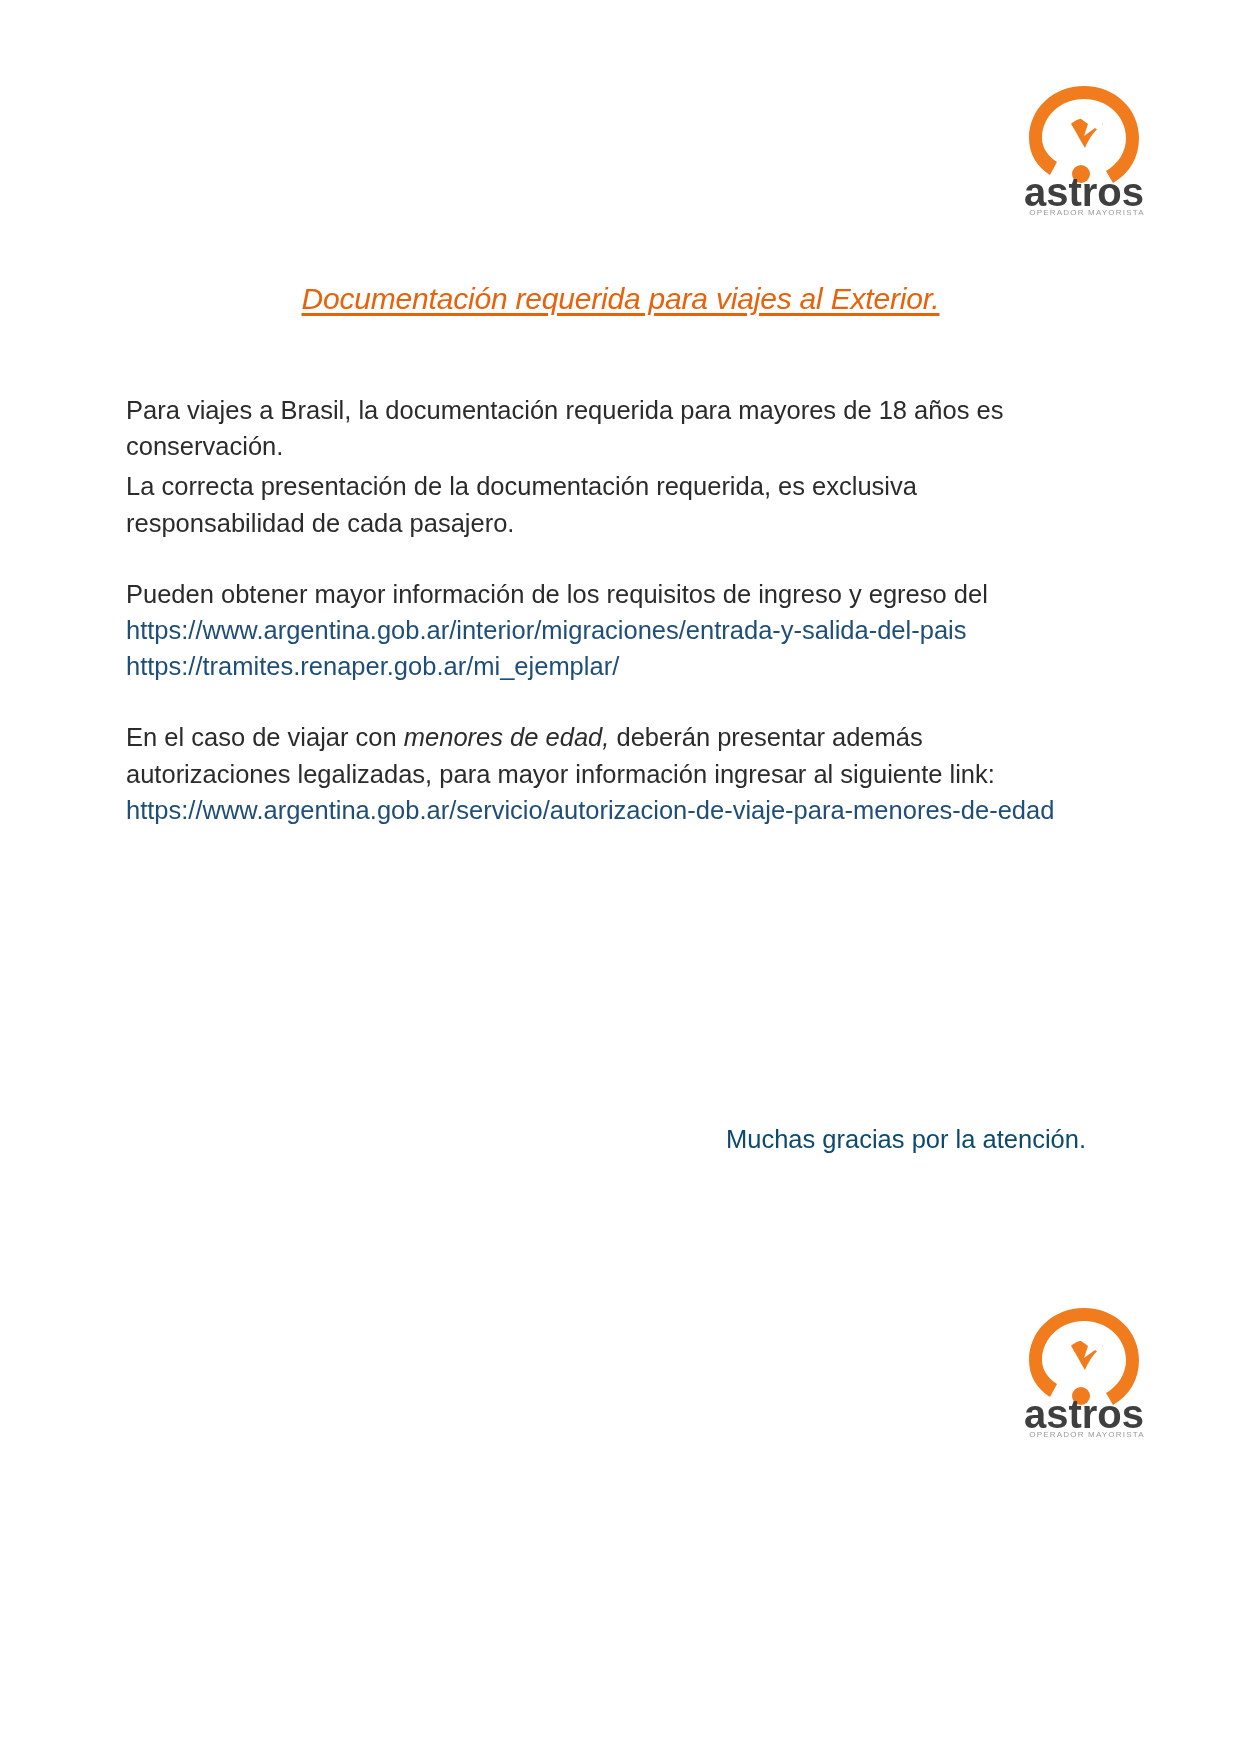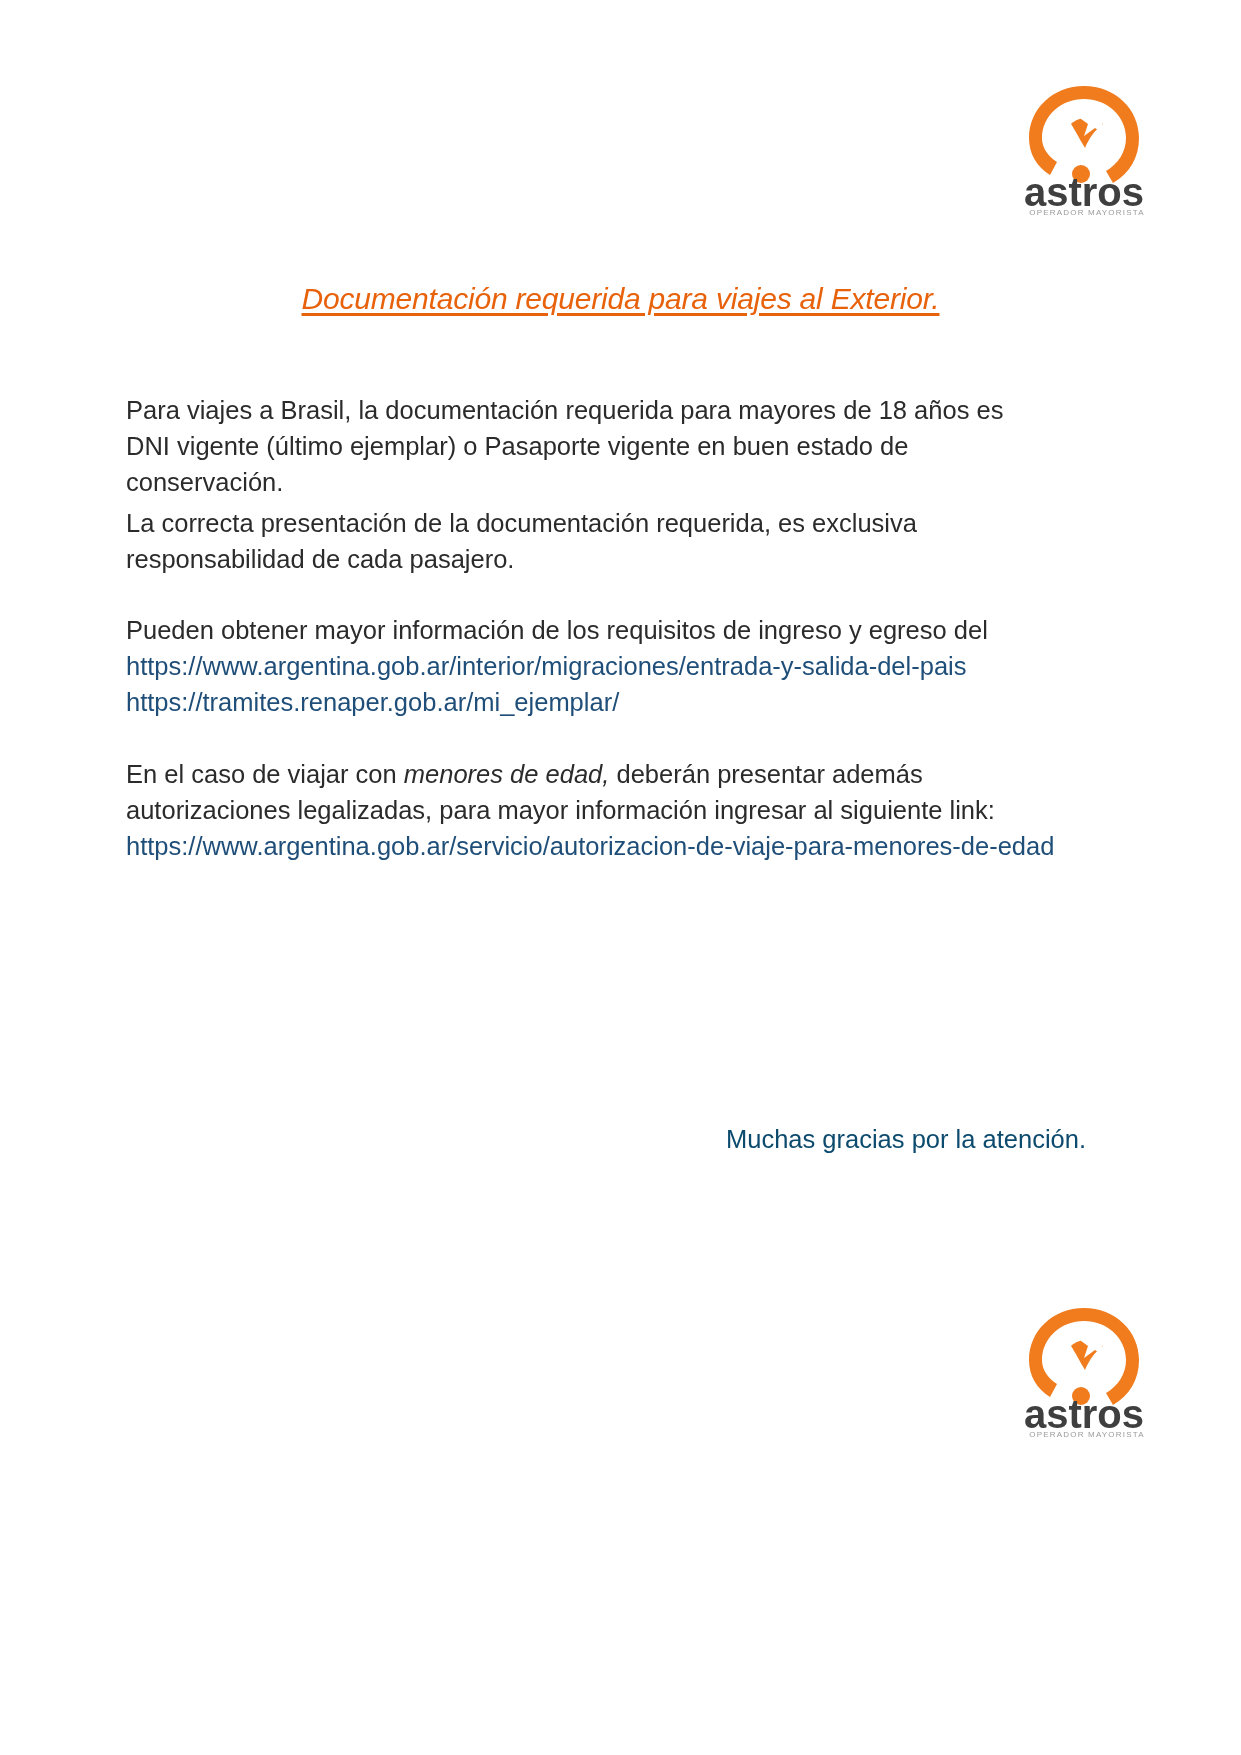--- a/index.html
+++ b/index.html
@@ -106,21 +106,20 @@
       <text x="78" y="137" font-family="Liberation Sans, sans-serif" font-size="8" letter-spacing="1.2" fill="#9a9a9a" text-anchor="middle">OPERADOR MAYORISTA</text>
     </svg>
   </div>
 
   <div class="doc-title">Documentación requerida para viajes al Exterior.</div>
 
   <div class="body-area">
 
     <div class="para">
       <div>Para viajes a Brasil, la documentación requerida para mayores de 18 años es</div>
-      <div>DNI vigente (último ejemplar) o Pasaporte vigente en buen estado de</div>
       <div>conservación.</div>
     </div>
 
     <div class="para">
       <div>La correcta presentación de la documentación requerida, es exclusiva</div>
       <div>responsabilidad de cada pasajero.</div>
     </div>
 
     <div class="gap"></div>
 

